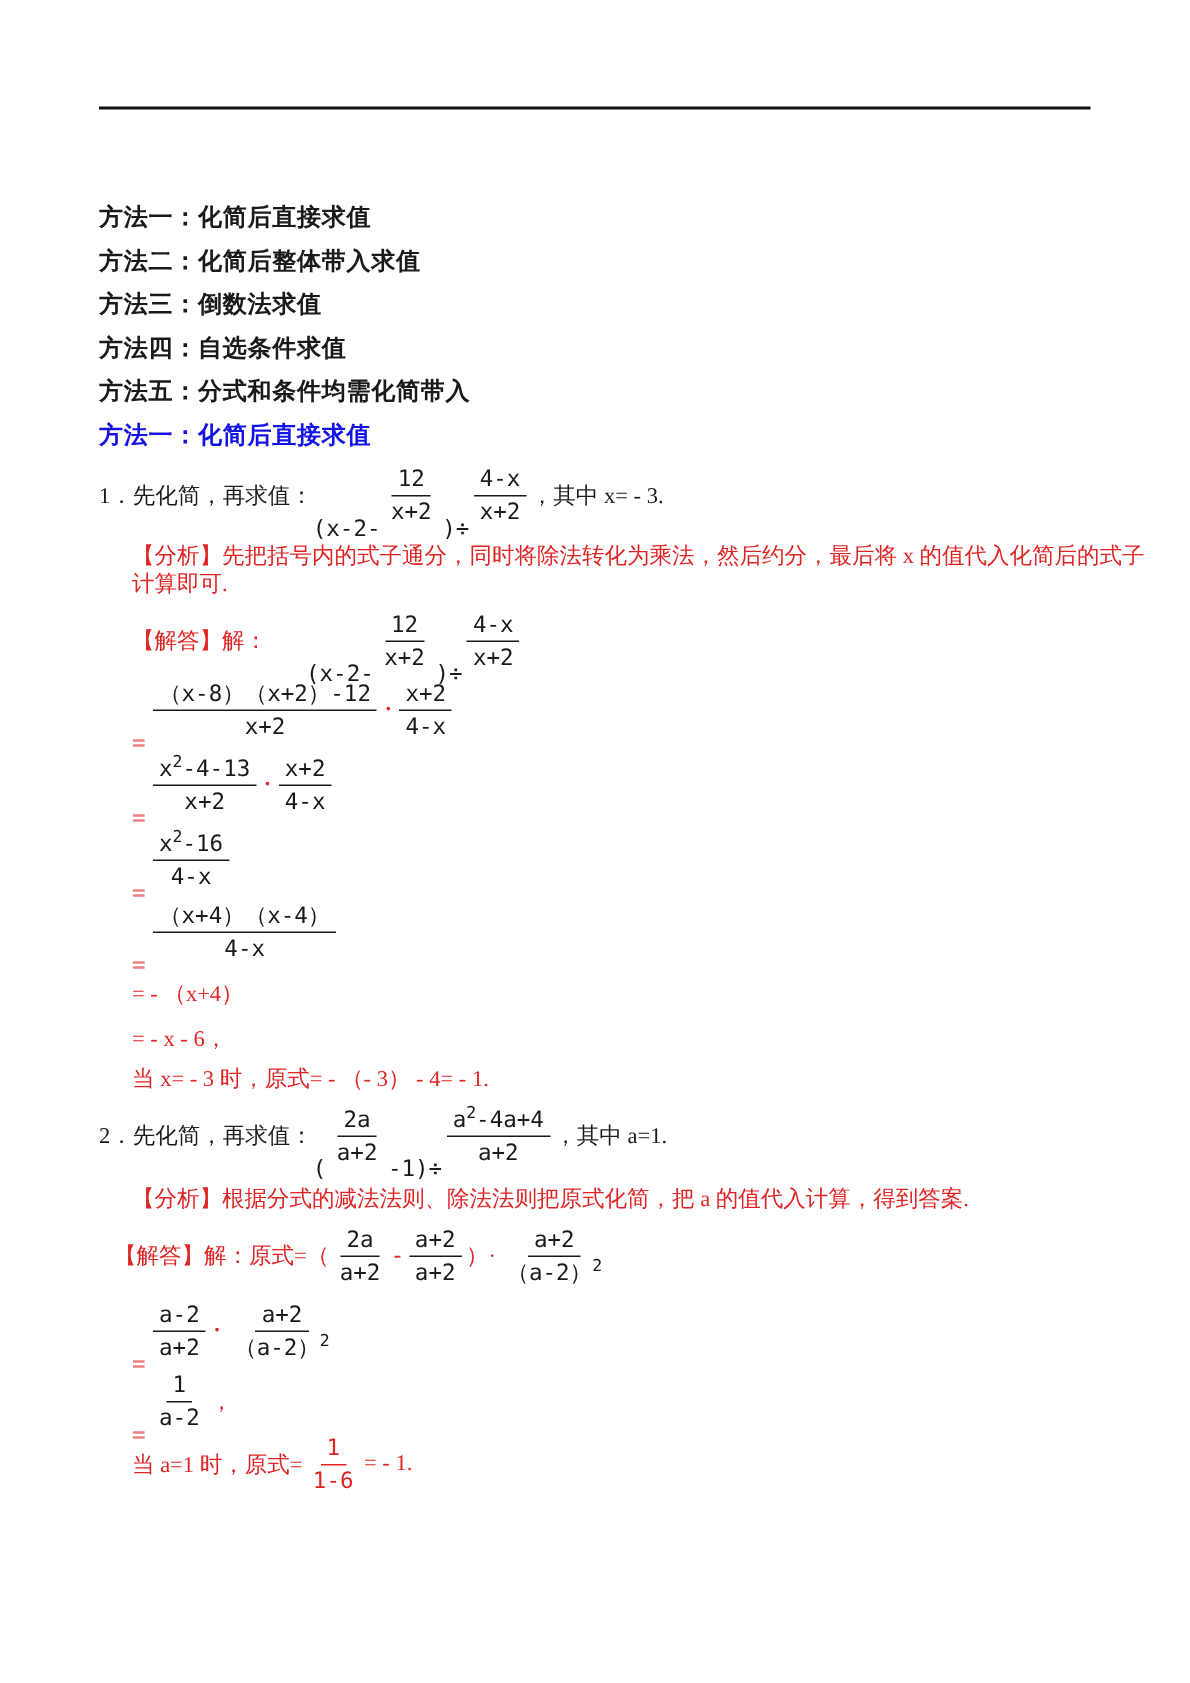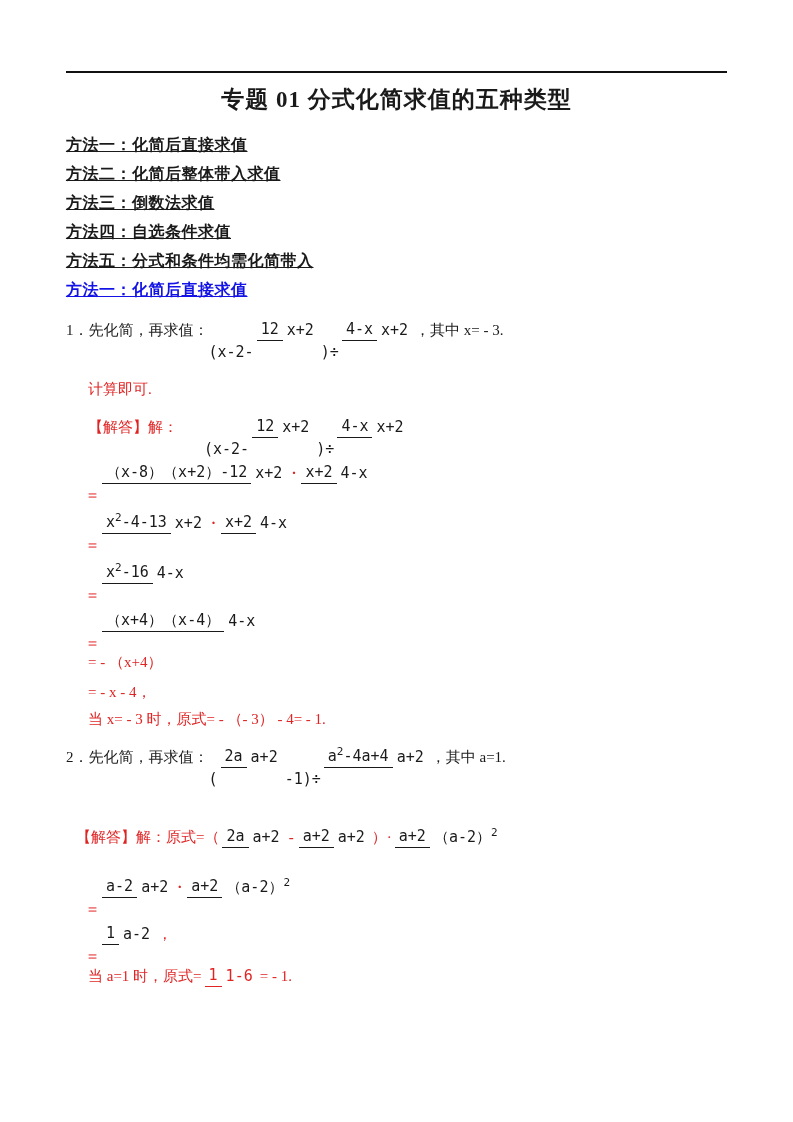--- a/index.html
+++ b/index.html
@@ -2,60 +2,60 @@
 <html><head>
 <meta charset="utf-8">
 <style>
   html,body{margin:0;padding:0;background:#fff;}
   .page{position:relative;width:793px;height:1122px;background:#ffffff;overflow:hidden;
         font-family:"Liberation Serif","DejaVu Serif",serif;color:#1a1a1a;}
   .rule{position:absolute;left:66px;top:71px;width:661px;height:2px;background:#111;}
   .title{position:absolute;top:84px;left:0;width:100%;text-align:center;
          font-size:23px;font-weight:bold;letter-spacing:1px;}
   .method{position:absolute;left:66px;font-size:16px;font-weight:bold;
-          font-family:"Liberation Sans","DejaVu Sans",sans-serif;letter-spacing:.5px;text-decoration:underline;}
+          font-family:"Liberation Sans","DejaVu Sans",sans-serif;letter-spacing:.5px;}
   .blue{color:#1313e6;}
   .red{color:#e02424;}
   .eqsign{color:#f08282;font-weight:bold;margin-right:2px;}
   .redop{color:#e02424;font-weight:bold;margin:0 2px;}
   .row{position:absolute;display:flex;align-items:center;font-size:15px;white-space:pre;}
   .math{font-family:"DejaVu Sans Mono","Liberation Mono",monospace;font-size:15px;margin-top:44px;}
-  .frac{display:inline-flex;flex-direction:row;align-items:center;vertical-align:middle;
+  .frac{display:inline-flex;flex-direction:column;align-items:center;vertical-align:middle;
         margin:0 3px;font-family:"DejaVu Sans Mono","Liberation Mono",monospace;}
   .frac .num{padding:0 4px 1px 4px;border-bottom:1.5px solid currentColor;line-height:19px;}
   .frac .den{padding:1px 4px 0 4px;line-height:19px;}
   sup{font-size:11px;line-height:0;}
   .plain{position:absolute;font-size:15px;white-space:pre;}
   .cn{font-family:"Liberation Serif","DejaVu Serif",serif;}
 </style>
 </head>
 <body>
 
 <div class="page">
 
   <div class="rule"></div>
 
-  <div class="title">专题 01 分式化简求值的五种类型</div>
 
   <div class="method" style="top:135px">方法一：化简后直接求值</div>
   <div class="method" style="top:164px">方法二：化简后整体带入求值</div>
   <div class="method" style="top:193px">方法三：倒数法求值</div>
   <div class="method" style="top:222px">方法四：自选条件求值</div>
   <div class="method" style="top:251px">方法五：分式和条件均需化简带入</div>
   <div class="method blue" style="top:280px">方法一：化简后直接求值</div>
 
   <div class="row" style="left:66px;top:306px;height:48px">
     <span class="cn">1．</span><span class="cn">先化简，再求值：</span>
     <span class="math">(x-2-</span>
     <span class="frac"><span class="num">12</span><span class="den">x+2</span></span>
     <span class="math">)÷</span>
     <span class="frac"><span class="num">4-x</span><span class="den">x+2</span></span>
     <span class="cn">，其中 x= - 3.</span>
   </div>
 
+  <div class="plain red" style="left:88px;top:361px">【分析】先把括号内的式子通分，同时将除法转化为乘法，然后约分，最后将 x 的值代入化简后的式子</div>
   <div class="plain red" style="left:88px;top:380px">计算即可.</div>
 
   <div class="row" style="left:88px;top:404px;height:46px">
     <span class="red cn" style="margin-right:26px">【解答】解：</span>
     <span class="math">(x-2-</span>
     <span class="frac"><span class="num">12</span><span class="den">x+2</span></span>
     <span class="math">)÷</span>
     <span class="frac"><span class="num">4-x</span><span class="den">x+2</span></span>
   </div>
 
@@ -77,32 +77,33 @@
     <span class="eqsign math">=</span>
     <span class="frac"><span class="num"><span>x</span><sup>2</sup><span>-16</span></span><span class="den">4-x</span></span>
   </div>
 
   <div class="row" style="left:88px;top:598px;height:46px">
     <span class="eqsign math">=</span>
     <span class="frac"><span class="num">（x+4）（x-4）</span><span class="den">4-x</span></span>
   </div>
 
   <div class="plain red" style="left:88px;top:653px">= - （x+4）</div>
-  <div class="plain red" style="left:88px;top:683px">= - x - 4，</div>
+  <div class="plain red" style="left:88px;top:683px">= - x - 6，</div>
   <div class="plain red" style="left:88px;top:710px">当 x= - 3 时，原式= - （- 3） - 4= - 1.</div>
 
   <div class="row" style="left:66px;top:730px;height:54px">
     <span class="cn">2．</span><span class="cn">先化简，再求值：</span>
     <span class="math">(</span>
     <span class="frac"><span class="num">2a</span><span class="den">a+2</span></span>
     <span class="math">-1)÷</span>
     <span class="frac"><span class="num"><span>a</span><sup>2</sup><span>-4a+4</span></span><span class="den">a+2</span></span>
     <span class="cn">，其中 a=1.</span>
   </div>
 
+  <div class="plain red" style="left:88px;top:790px">【分析】根据分式的减法法则、除法法则把原式化简，把 a 的值代入计算，得到答案.</div>
 
   <div class="row" style="left:76px;top:812px;height:50px">
     <span class="red cn">【解答】解：原式=（</span>
     <span class="frac"><span class="num">2a</span><span class="den">a+2</span></span>
     <span class="redop">-</span>
     <span class="frac"><span class="num">a+2</span><span class="den">a+2</span></span>
     <span class="red cn">）·</span>
     <span class="frac"><span class="num">a+2</span><span class="den"><span>（a-2）</span><sup>2</sup></span></span>
   </div>
 

